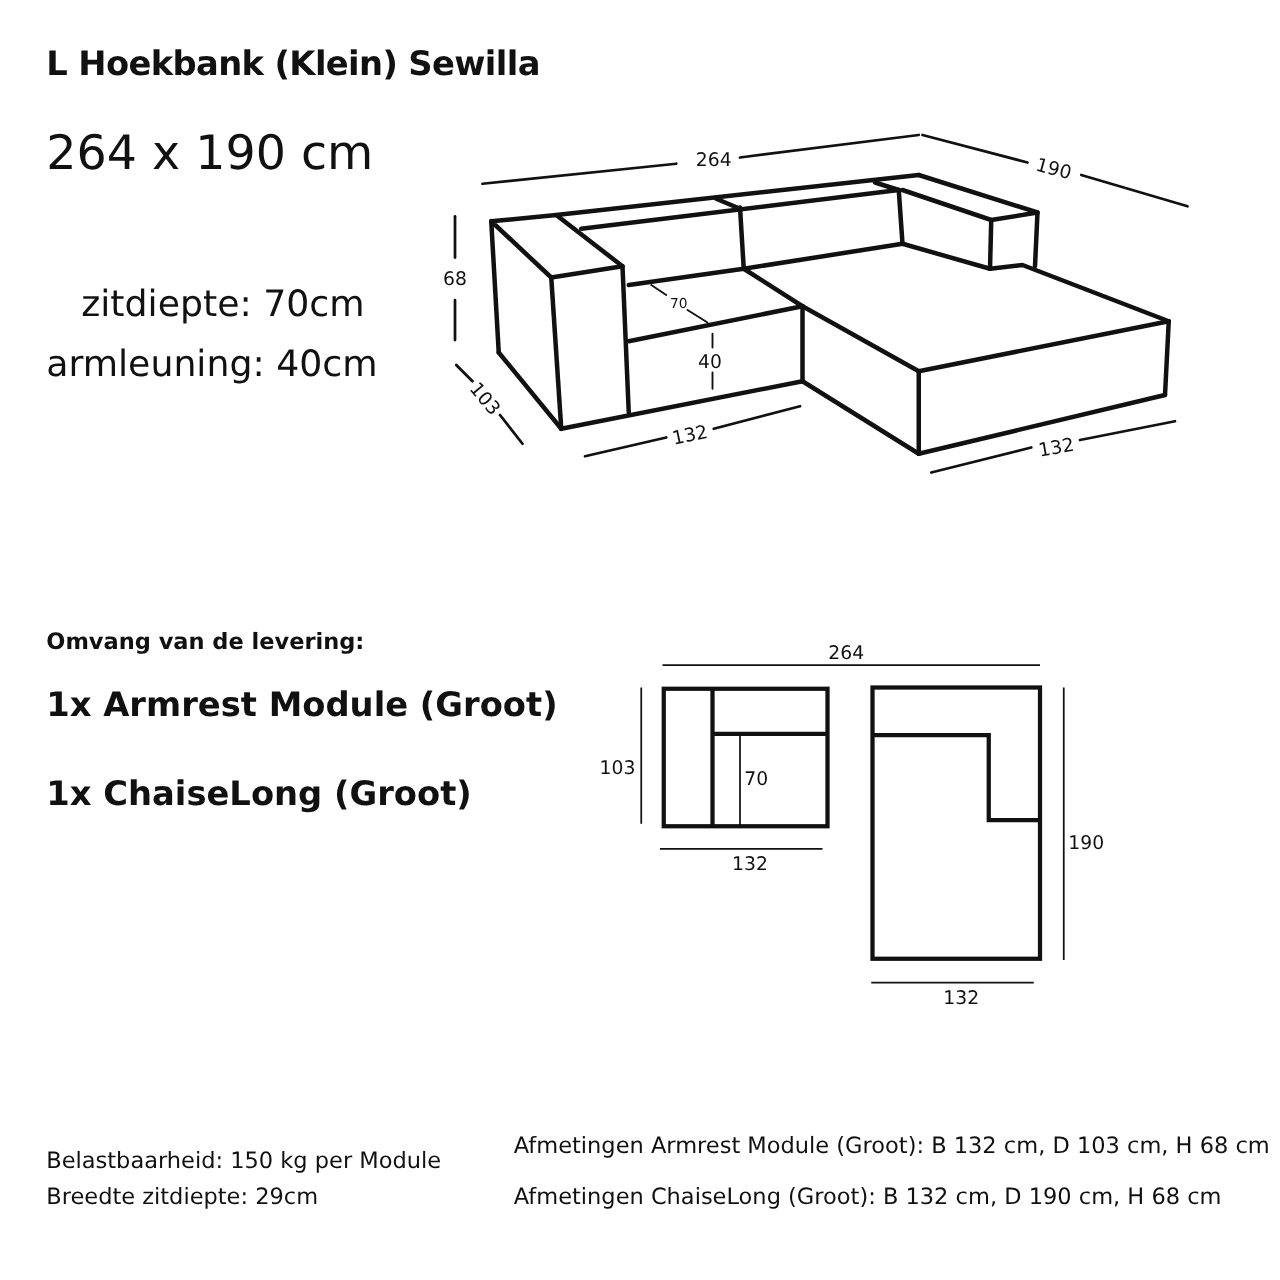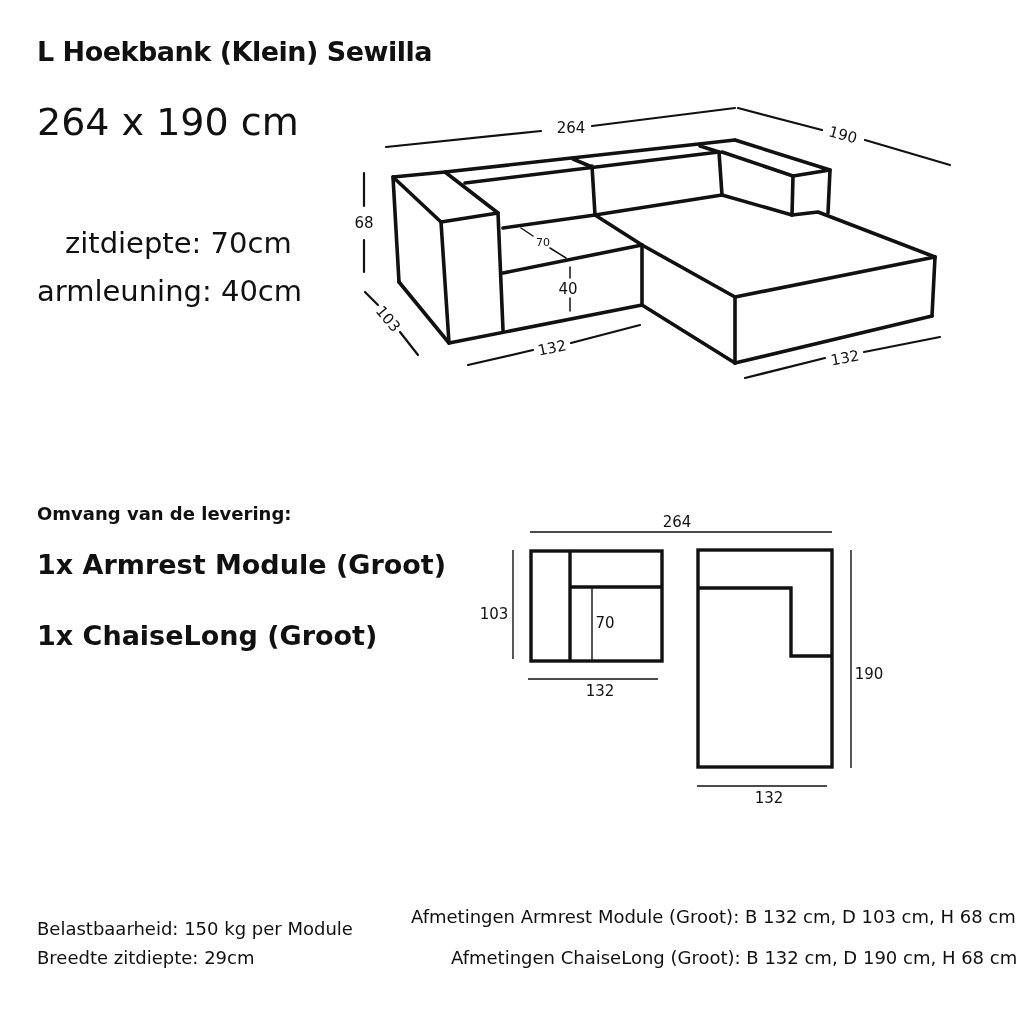--- a/index.html
+++ b/index.html
@@ -11,21 +11,21 @@
   .spec1 { top: 226px; margin-left: 28px; }
   .spec2 { top: 274px; }
   .sec-heading { left: 37px; top: 503px; font-size: 18px; font-weight: bold; }
   .deliv { left: 37px; font-size: 27px; font-weight: bold; }
   .deliv1 { top: 549px; }
   .deliv2 { top: 620px; }
   .foot { font-size: 18px; }
   .foot-l1 { left: 37px; top: 918px; }
   .foot-l2 { left: 37px; top: 947px; }
   .foot-r1 { left: 411px; top: 906px; }
-  .foot-r2 { left: 411px; top: 947px; margin-left: 40px; }
+  .foot-r2 { left: 411px; top: 947px; }
   svg.drawing { position: absolute; left: 0; top: 0; }
   .dimtext { font-family: "DejaVu Sans", sans-serif; font-size: 15px; fill: #111111; }
   .dimtext-sm { font-family: "DejaVu Sans", sans-serif; font-size: 11px; fill: #111111; }
   .plantext { font-family: "DejaVu Sans", sans-serif; font-size: 15px; fill: #111111; }
 </style>
 </head>
 <body>
 
 <div class="abs title">L Hoekbank (Klein) Sewilla</div>
 <div class="abs subtitle">264 x 190 cm</div>

